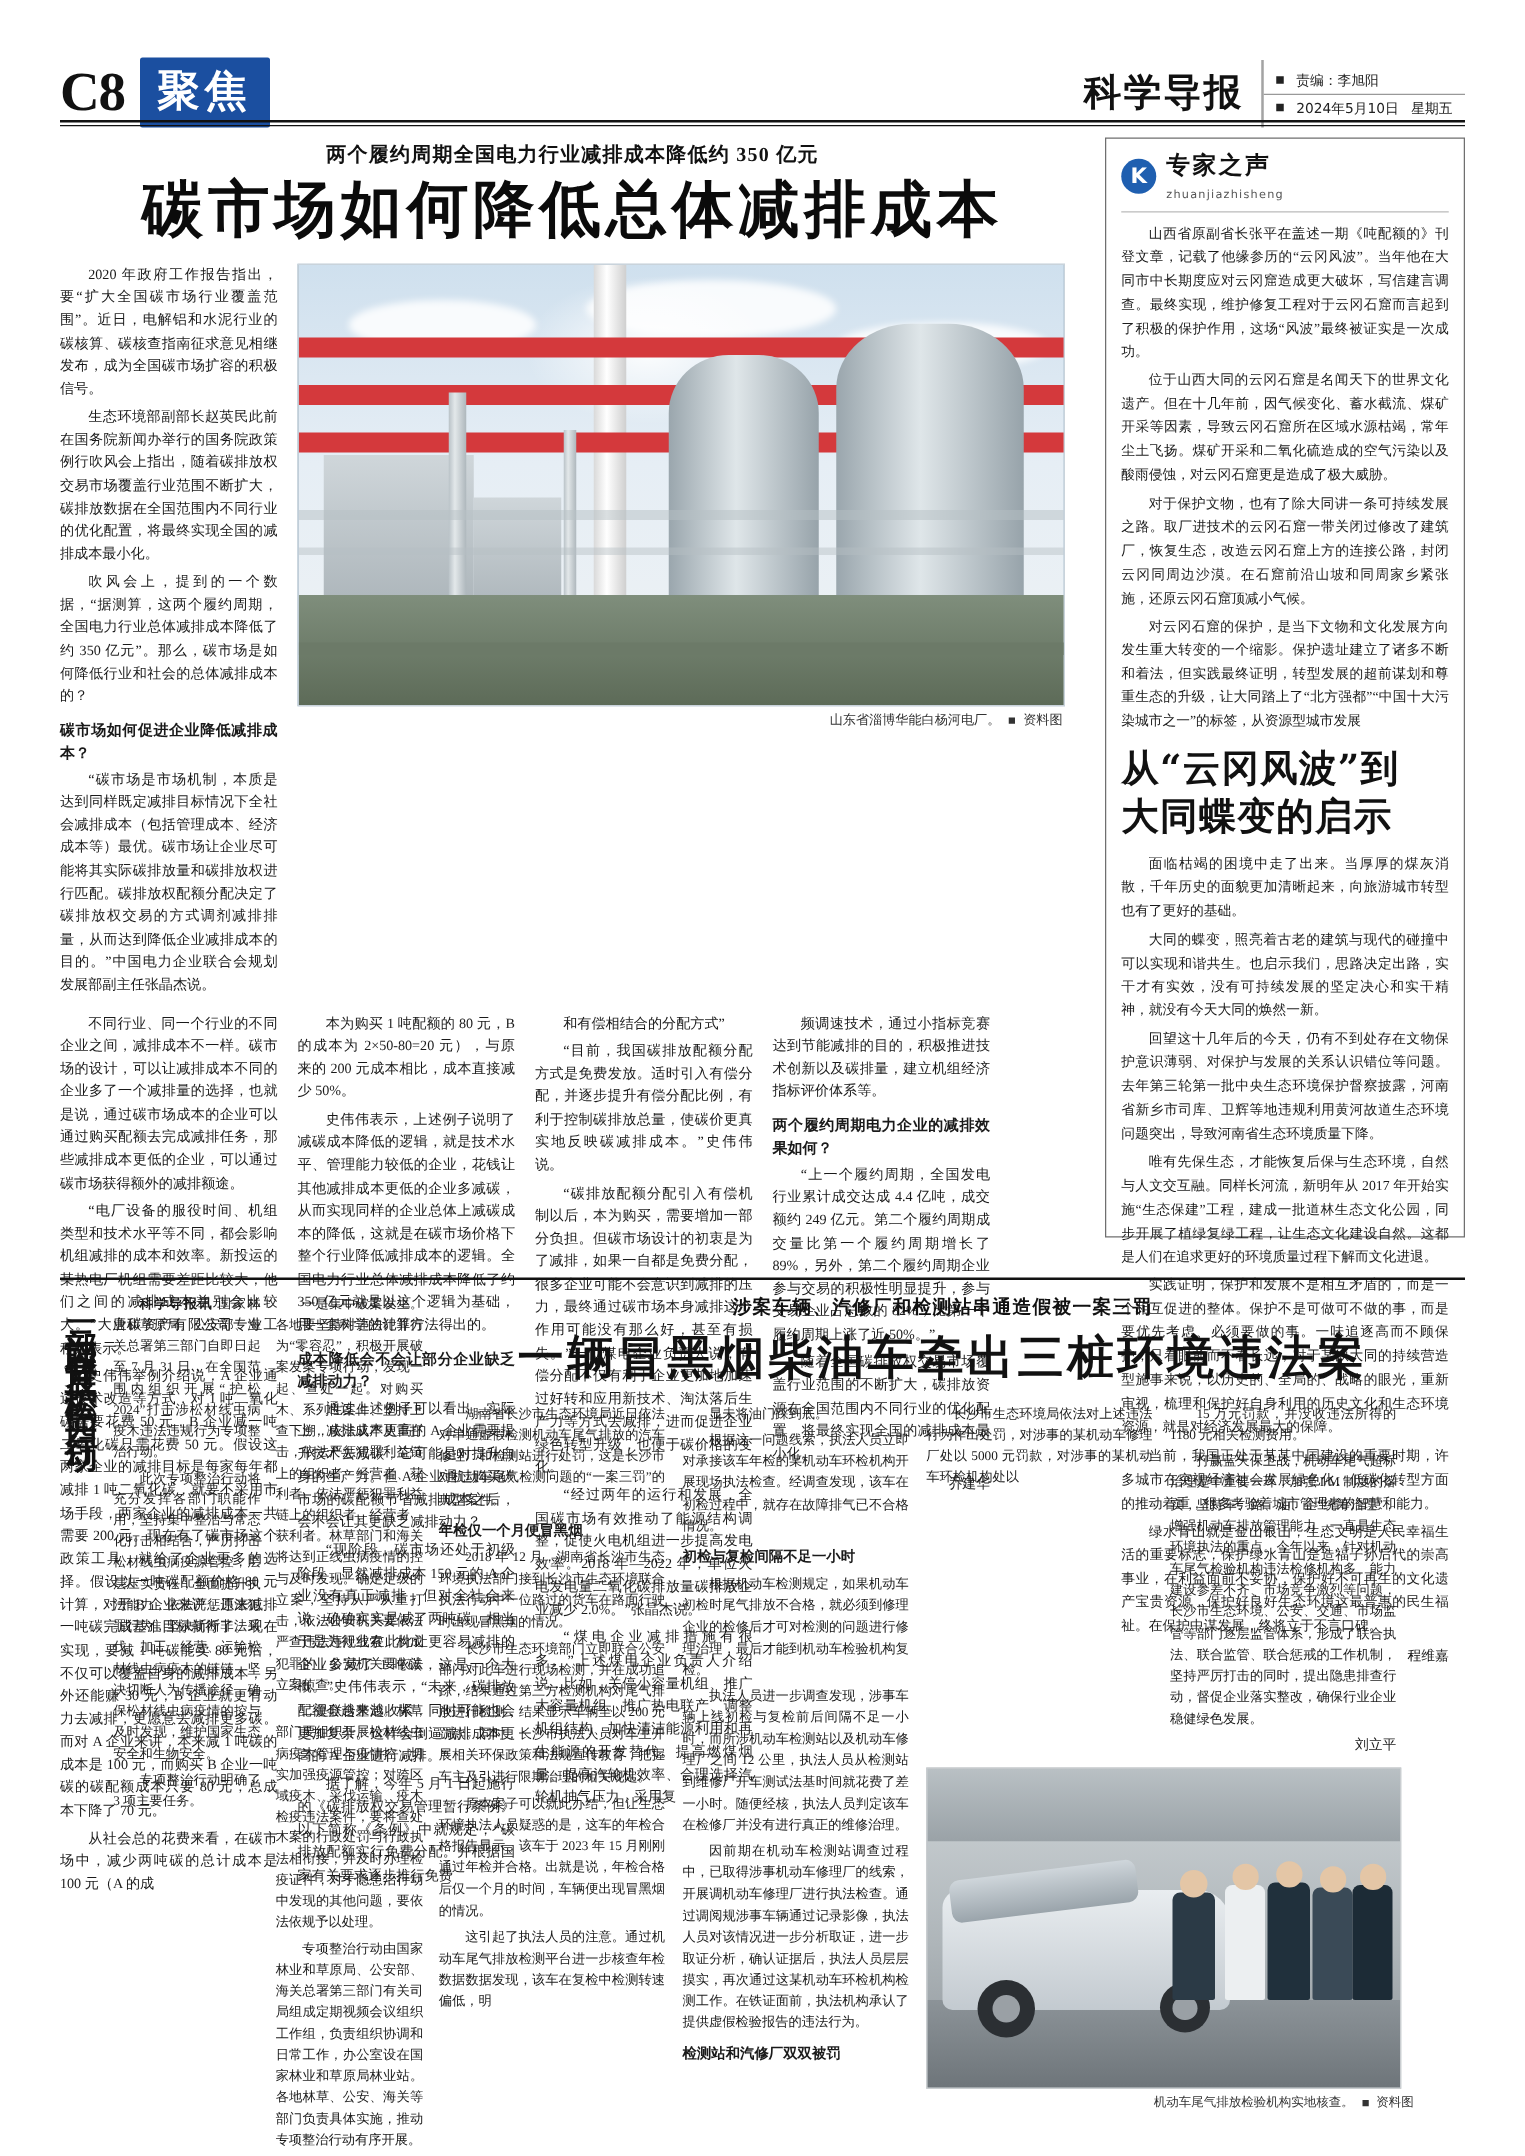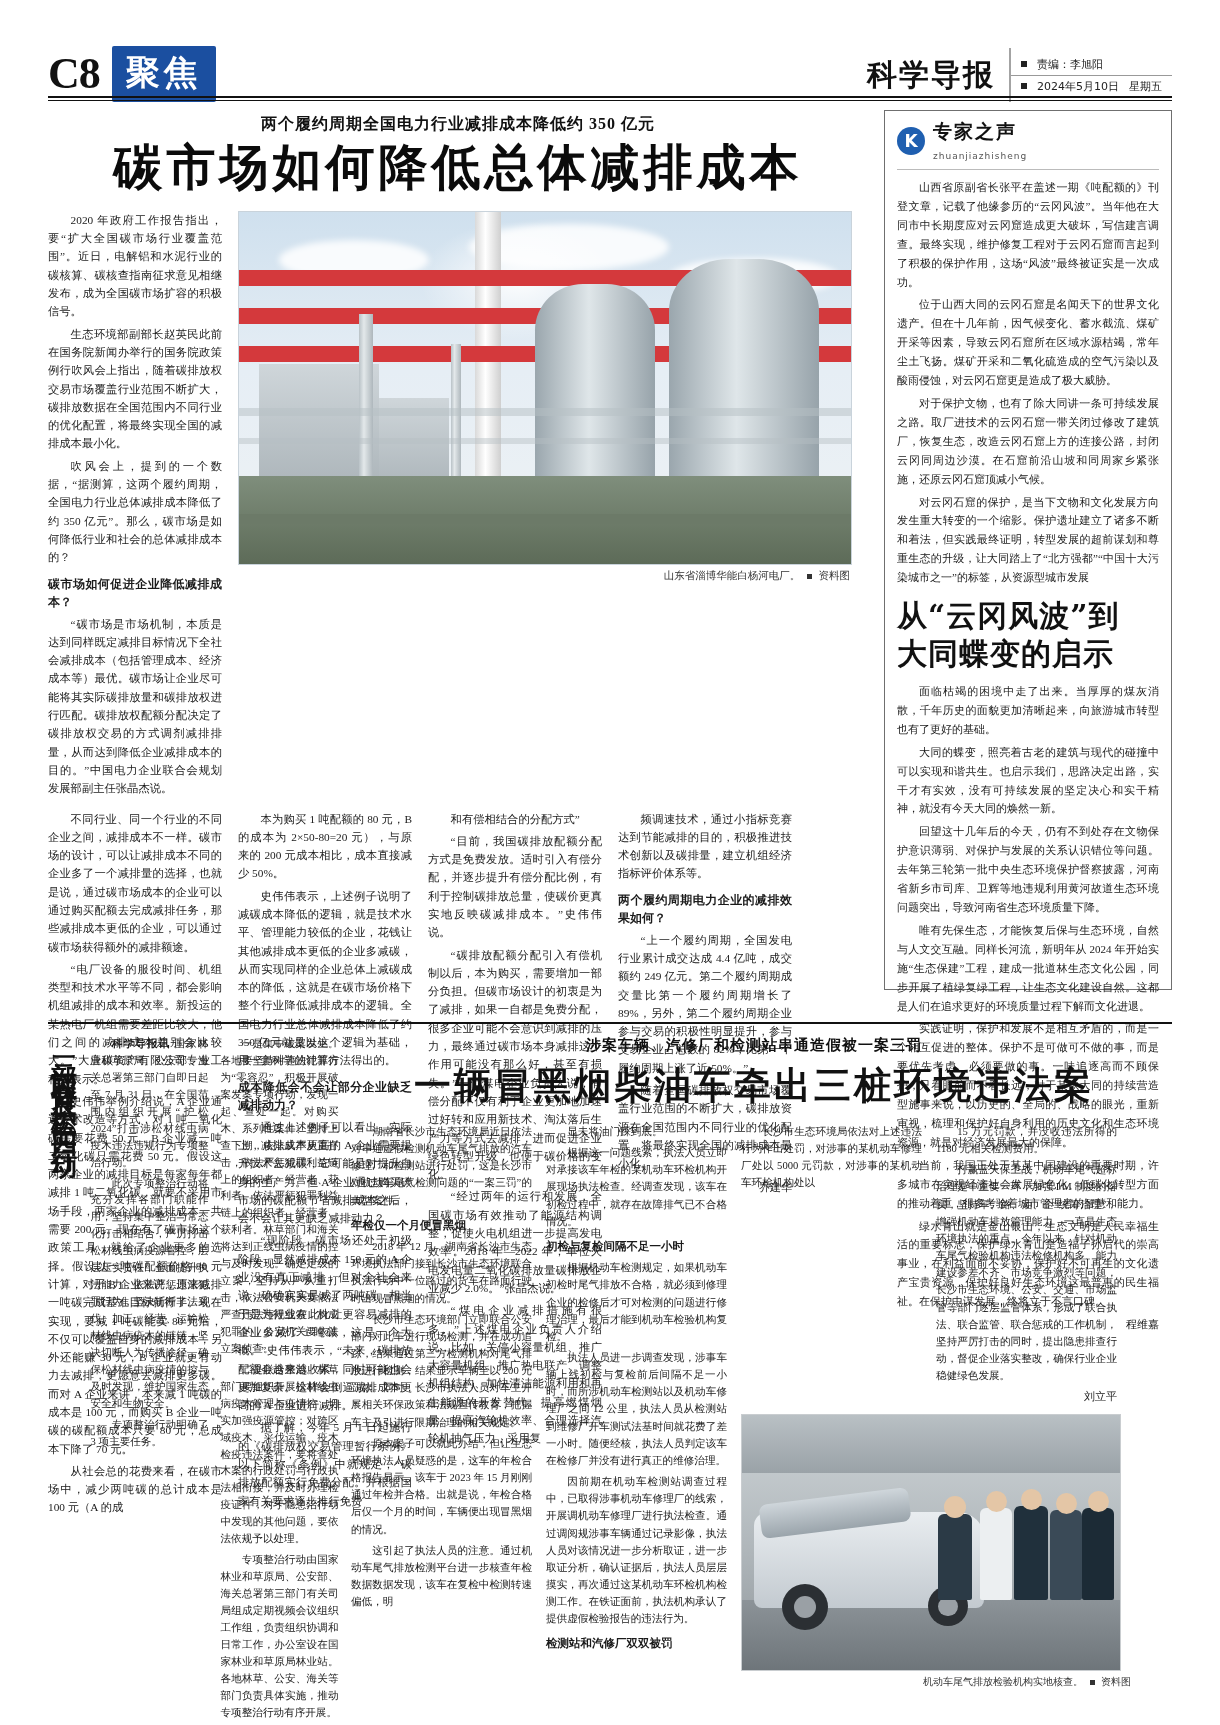--- a/index.html
+++ b/index.html
@@ -242,21 +242,21 @@
         <p>位于山西大同的云冈石窟是名闻天下的世界文化遗产。但在十几年前，因气候变化、蓄水截流、煤矿开采等因素，导致云冈石窟所在区域水源枯竭，常年尘土飞扬。煤矿开采和二氧化硫造成的空气污染以及酸雨侵蚀，对云冈石窟更是造成了极大威胁。</p>
         <p>对于保护文物，也有了除大同讲一条可持续发展之路。取厂进技术的云冈石窟一带关闭过修改了建筑厂，恢复生态，改造云冈石窟上方的连接公路，封闭云冈同周边沙漠。在石窟前沿山坡和同周家乡紧张施，还原云冈石窟顶减小气候。</p>
         <p>对云冈石窟的保护，是当下文物和文化发展方向发生重大转变的一个缩影。保护遗址建立了诸多不断和着法，但实践最终证明，转型发展的超前谋划和尊重生态的升级，让大同踏上了“北方强都”“中国十大污染城市之一”的标签，从资源型城市发展</p>
       </div>
       <div class="expert-headline" style="white-space:pre-line;">从“云冈风波”到
 大同蝶变的启示</div>
       <div class="expert-body">
         <p>面临枯竭的困境中走了出来。当厚厚的煤灰消散，千年历史的面貌更加清晰起来，向旅游城市转型也有了更好的基础。</p>
         <p>大同的蝶变，照亮着古老的建筑与现代的碰撞中可以实现和谐共生。也启示我们，思路决定出路，实干才有实效，没有可持续发展的坚定决心和实干精神，就没有今天大同的焕然一新。</p>
         <p>回望这十几年后的今天，仍有不到处存在文物保护意识薄弱、对保护与发展的关系认识错位等问题。去年第三轮第一批中央生态环境保护督察披露，河南省新乡市司库、卫辉等地违规利用黄河故道生态环境问题突出，导致河南省生态环境质量下降。</p>
-        <p>唯有先保生态，才能恢复后保与生态环境，自然与人文交互融。同样长河流，新明年从 2024 年开始实施“生态保建”工程，建成一批道林生态文化公园，同步开展了植绿复绿工程，让生态文化建设自然。这都是人们在追求更好的环境质量过程下解而文化进退。</p>
+        <p>唯有先保生态，才能恢复后保与生态环境，自然与人文交互融。同样长河流，新明年从 2017 年开始实施“生态保建”工程，建成一批道林生态文化公园，同步开展了植绿复绿工程，让生态文化建设自然。这都是人们在追求更好的环境质量过程下解而文化进退。</p>
         <p>实践证明，保护和发展不是相互矛盾的，而是一个相互促进的整体。保护不是可做可不做的事，而是要优先考虑、必须要做的事。一味追逐高而不顾保护，只看眼前而不看长远，对于某缺大同的持续营造型施事来说，以历史的、全局的、战略的眼光，重新审视，梳理和保护好自身利用的历史文化和生态环境资源，就是对经济发展最大的保障。</p>
         <p>当前，我国正处于某某中国建设的重要时期，许多城市在突视经济社会发展绿色化、低碳化转型方面的推动着重，很多考验着城市管理者的智慧和能力。</p>
         <p>绿水青山就是金山银山，生态文明是人民幸福生活的重要标志，保护绿水青山是造福子孙后代的崇高事业，在利益面前不妥协，保护好不可再生的文化遗产宝贵资源，保护好良好生态环境这最普惠的民生福祉。在保护中谋发展，终将立于不言口碑。</p>
       </div>
       <div class="byline">程维嘉</div>
     </div>
   </div>
 
   <div class="midrule"></div>
 

